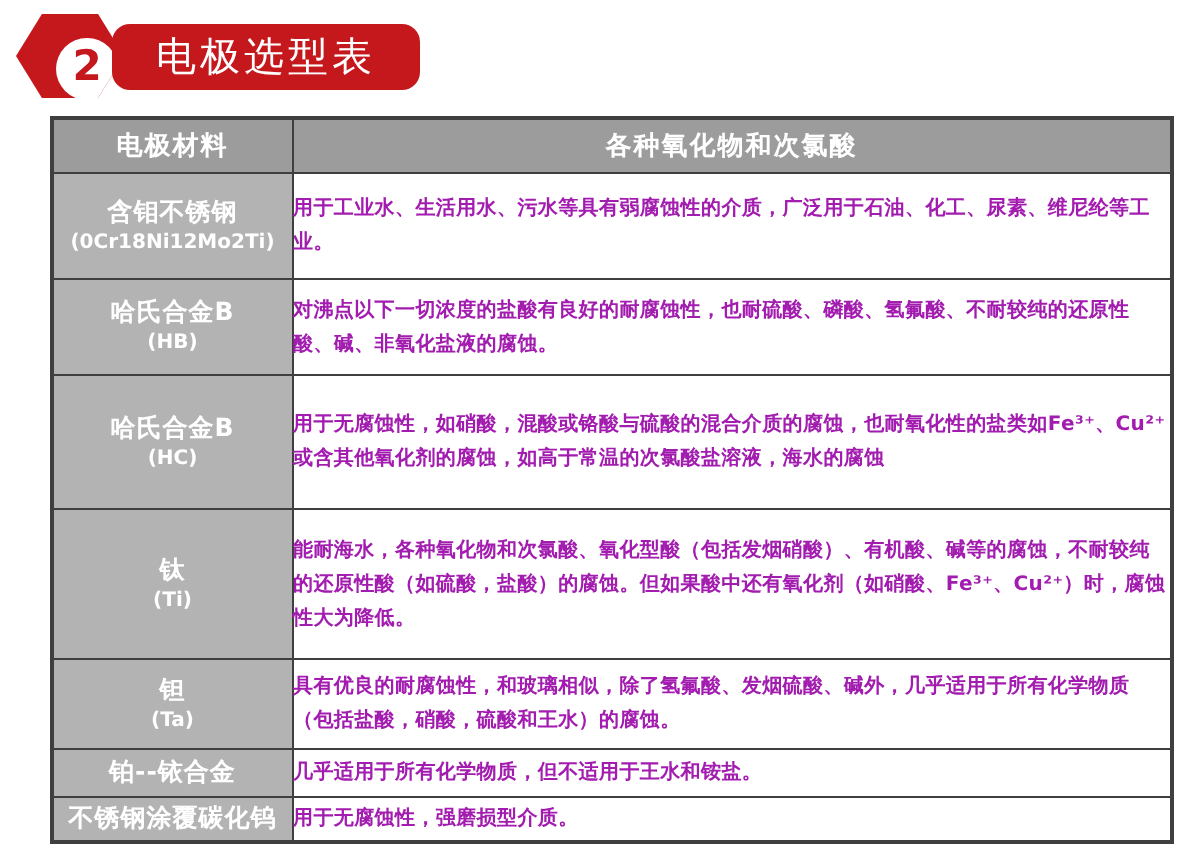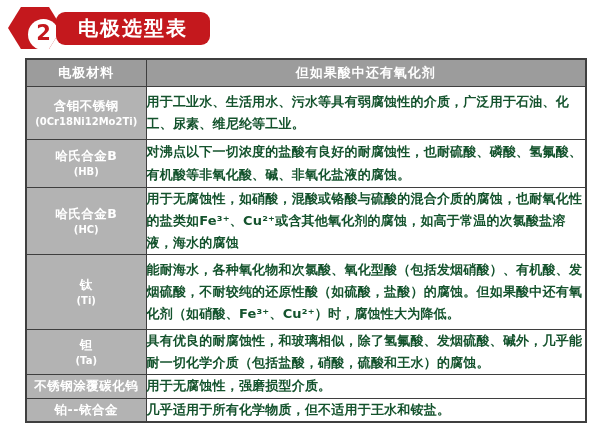--- a/index.html
+++ b/index.html
@@ -25,21 +25,21 @@
   .badge-num{
     color:#c4181d;font-weight:bold;font-size:21px;line-height:1;
     transform:translateY(-1px);
   }
   .banner{
     position:absolute;left:56px;top:12px;width:154px;height:33px;
     background:#c4181d;border-radius:9px;
     display:flex;align-items:center;justify-content:center;
   }
   .banner-text{
-    color:#ffffff;font-weight:bold;font-size:20px;letter-spacing:2px;
+    color:#ffffff;font-weight:normal;font-size:20px;letter-spacing:2px;
   }
   
   table.sel{
     position:absolute;left:25px;top:58px;
     width:560px;border-collapse:collapse;table-layout:fixed;
     border:2px solid #3f3f3f;
   }
   table.sel th,table.sel td{
     border:1px solid #3f3f3f;
     vertical-align:middle;
@@ -52,22 +52,22 @@
     font-size:13px;font-weight:bold;text-align:center;
     height:26px;letter-spacing:1px;
   }
   td.mat{
     background:#b3b3b3;color:#ffffff;
     font-size:12.5px;font-weight:bold;text-align:center;
     line-height:1.45;letter-spacing:0.5px;
   }
   td.mat .sub{font-size:10px;letter-spacing:0;}
   td.desc{
-    background:#ffffff;color:#14532d;
-    font-size:13px;font-weight:bold;text-align:left;
+    background:#ffffff;color:#a21caf;
+    font-size:10px;font-weight:bold;text-align:left;
     line-height:1.7;
     padding:2px 5px 2px 11px;
     letter-spacing:0.2px;
   }
 </style>
 </head>
 <body>
 
 <div class="hdr">
   <div class="badge-hex">
@@ -81,65 +81,65 @@
 </div>
 
 <table class="sel">
   <colgroup>
       <col class="c-mat">
       <col class="c-desc">
     </colgroup>
   <thead>
     <tr>
       <th class="hcell">电极材料</th>
-      <th class="hcell">但如果酸中还有氧化剂</th>
+      <th class="hcell">各种氧化物和次氯酸</th>
     </tr>
   </thead>
   <tbody>
     <tr style="height:53px;margin-top:10px;">
       <td class="mat">
         <div>含钼不锈钢</div>
         <div class="sub">(0Cr18Ni12Mo2Ti)</div>
       </td>
       <td class="desc">用于工业水、生活用水、污水等具有弱腐蚀性的介质，广泛用于石油、化工、尿素、维尼纶等工业。</td>
     </tr>
     <tr style="height:48px;">
       <td class="mat">
         <div>哈氏合金B</div>
         <div class="sub">(HB)</div>
       </td>
-      <td class="desc">对沸点以下一切浓度的盐酸有良好的耐腐蚀性，也耐硫酸、磷酸、氢氟酸、有机酸等非氧化酸、碱、非氧化盐液的腐蚀。</td>
+      <td class="desc">对沸点以下一切浓度的盐酸有良好的耐腐蚀性，也耐硫酸、磷酸、氢氟酸、不耐较纯的还原性酸、碱、非氧化盐液的腐蚀。</td>
     </tr>
     <tr style="height:67px;">
       <td class="mat">
         <div>哈氏合金B</div>
         <div class="sub">(HC)</div>
       </td>
       <td class="desc">用于无腐蚀性，如硝酸，混酸或铬酸与硫酸的混合介质的腐蚀，也耐氧化性的盐类如Fe³⁺、Cu²⁺或含其他氧化剂的腐蚀，如高于常温的次氯酸盐溶液，海水的腐蚀</td>
     </tr>
     <tr style="height:75px;">
       <td class="mat">
         <div>钛</div>
         <div class="sub">(Ti)</div>
       </td>
-      <td class="desc">能耐海水，各种氧化物和次氯酸、氧化型酸（包括发烟硝酸）、有机酸、发烟硫酸，不耐较纯的还原性酸（如硫酸，盐酸）的腐蚀。但如果酸中还有氧化剂（如硝酸、Fe³⁺、Cu²⁺）时，腐蚀性大为降低。</td>
+      <td class="desc">能耐海水，各种氧化物和次氯酸、氧化型酸（包括发烟硝酸）、有机酸、碱等的腐蚀，不耐较纯的还原性酸（如硫酸，盐酸）的腐蚀。但如果酸中还有氧化剂（如硝酸、Fe³⁺、Cu²⁺）时，腐蚀性大为降低。</td>
     </tr>
     <tr style="height:45px;">
       <td class="mat">
         <div>钽</div>
         <div class="sub">(Ta)</div>
       </td>
-      <td class="desc">具有优良的耐腐蚀性，和玻璃相似，除了氢氟酸、发烟硫酸、碱外，几乎能耐一切化学介质（包括盐酸，硝酸，硫酸和王水）的腐蚀。</td>
+      <td class="desc">具有优良的耐腐蚀性，和玻璃相似，除了氢氟酸、发烟硫酸、碱外，几乎适用于所有化学物质（包括盐酸，硝酸，硫酸和王水）的腐蚀。</td>
+    </tr>
+    <tr style="height:24px;">
+      <td class="mat">
+        <div>铂--铱合金</div>
+      </td>
+      <td class="desc">几乎适用于所有化学物质，但不适用于王水和铵盐。</td>
     </tr>
     <tr style="height:22px;">
       <td class="mat">
         <div>不锈钢涂覆碳化钨</div>
       </td>
       <td class="desc">用于无腐蚀性，强磨损型介质。</td>
     </tr>
-    <tr style="height:24px;">
-      <td class="mat">
-        <div>铂--铱合金</div>
-      </td>
-      <td class="desc">几乎适用于所有化学物质，但不适用于王水和铵盐。</td>
-    </tr>
   </tbody>
 </table>
 
 </body></html>

